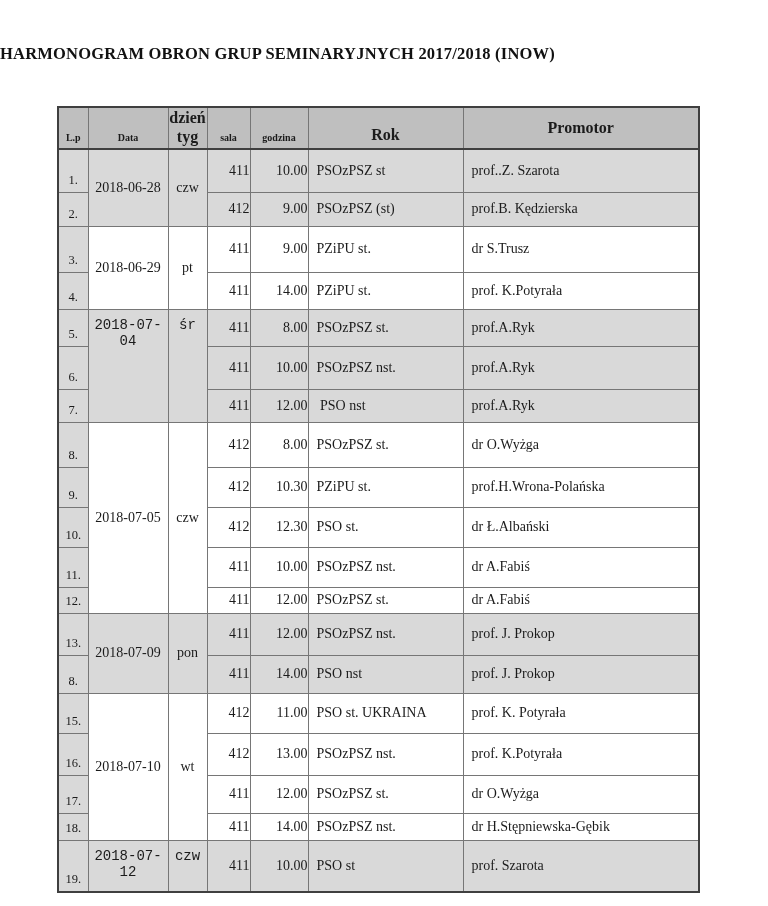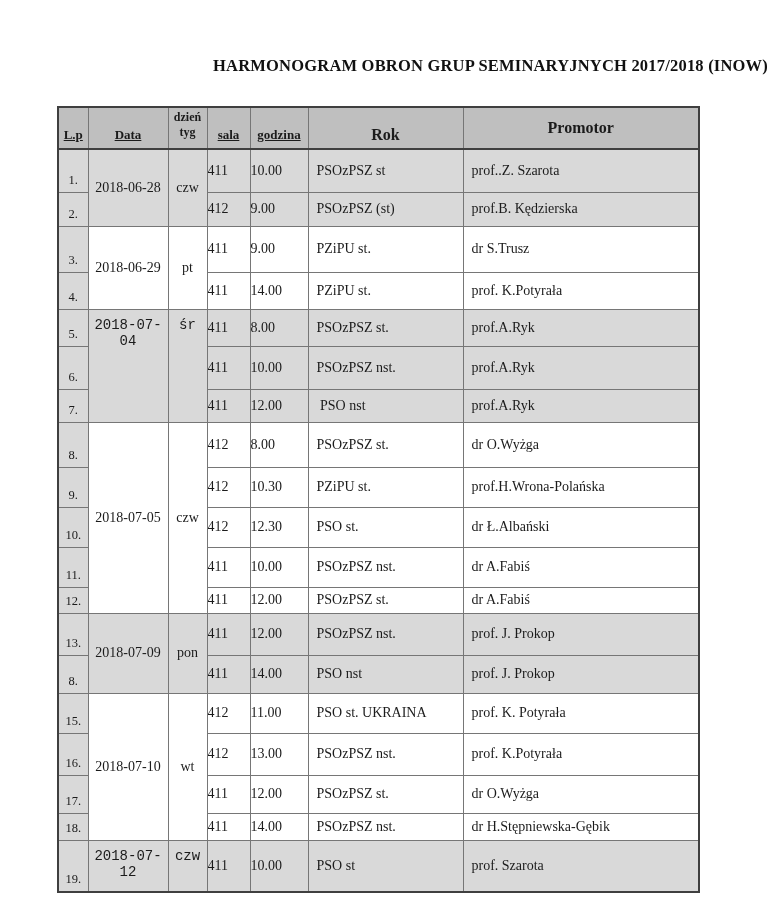--- a/index.html
+++ b/index.html
@@ -15,22 +15,22 @@
   .page{
     position:relative;
     width:768px;height:906px;
     background:var(--page-bg);
     overflow:hidden;
     font-family:"Liberation Serif","DejaVu Serif",serif;
     color:var(--text);
   }
   .doc-title{
     position:absolute;
-    top:56px;left:0;width:768px;
-    text-align:right;
+    top:44px;left:0;width:768px;
+    text-align:left;
     font-size:16.5px;
     font-weight:bold;
     letter-spacing:0.2px;
     color:#111;
   }
   table.schedule{
     position:absolute;
     top:106px;left:57px;
     border-collapse:collapse;
     table-layout:fixed;
@@ -40,35 +40,35 @@
   td,th{
     border:1px solid var(--inner-border);
     padding:0;
     overflow:hidden;
   }
   thead th{
     background:var(--header-bg);
     border-bottom:2px solid var(--outer-border);
     font-weight:bold;
   }
-  th.small{font-size:13px;vertical-align:bottom;padding-bottom:5px;text-decoration:underline;}
-  th.dzien{font-size:12px;line-height:1.2;vertical-align:bottom;padding-bottom:9px;}
+  th.small{font-size:10px;vertical-align:bottom;padding-bottom:5px;}
+  th.dzien{font-size:16px;line-height:1.2;vertical-align:bottom;padding-bottom:2px;}
   th.rok-h{font-size:16px;vertical-align:bottom;padding-bottom:4px;margin-left:29px;}
   th.prom-h{font-size:16px;vertical-align:middle;}
   td.lp{
     background:var(--shaded-bg);
     font-size:12.5px;
     text-align:center;
     vertical-align:bottom;
     padding-bottom:4px;
   }
   tr.shaded td{background:var(--shaded-bg);}
   td.date,td.day{text-align:center;vertical-align:middle;}
   td.vtop{vertical-align:top;padding-top:7px;font-family:Liberation Mono, monospace;}
-  td.sala,td.godz{text-align:left;vertical-align:middle;}
+  td.sala,td.godz{text-align:right;vertical-align:middle;}
   td.rok,td.prom{
     text-align:left;
     vertical-align:middle;
     padding-left:8px;
     white-space:pre-wrap;
     margin-left:41px;
   }
 </style>
 </head>
 <body>

